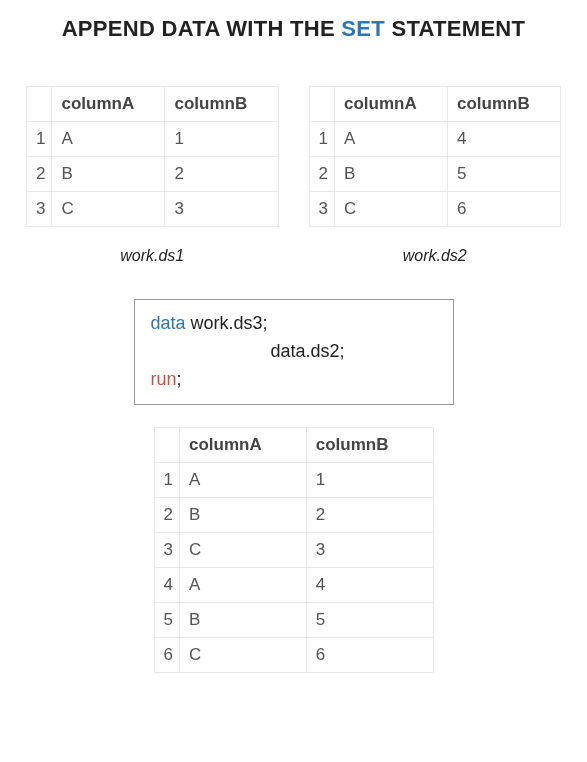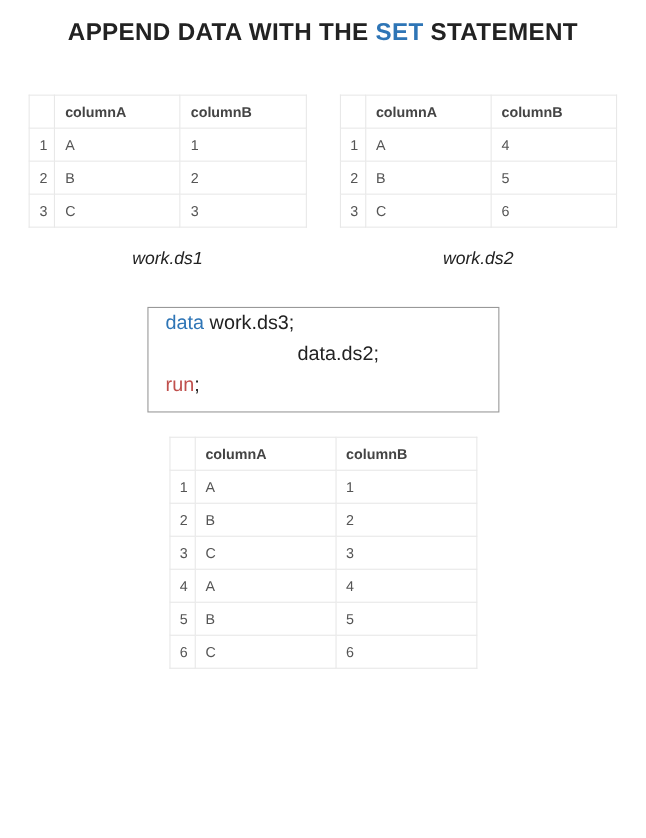--- a/index.html
+++ b/index.html
@@ -24,21 +24,21 @@
   .top-tables {
     display: flex;
     justify-content: space-between;
     gap: 30px;
     padding: 0 14px;
   }
   .tblwrap { flex: 1; }
   table {
     border-collapse: collapse;
     width: 100%;
-    font-size: 13px;
+    font-size: 17px;
   }
   th, td {
     border: 1px solid #e8e8e8;
     padding: 7px 9px;
     text-align: left;
     color: #555;
     font-weight: 400;
   }
   th {
     color: #444;
@@ -56,21 +56,21 @@
   .dslabel {
     text-align: center;
     font-style: italic;
     font-size: 16px;
     margin-top: 20px;
     margin-bottom: 8px;
     color: #222;
   }
   .codebox {
     border: 1px solid #999;
-    padding: 0 16px 10px 16px;
+    padding: 10px 16px 10px 16px;
     margin: 26px auto 22px auto;
     width: 320px;
     font-family: "Segoe UI", Arial, sans-serif;
     font-size: 18px;
     line-height: 1.55;
     color: #222;
   }
   .codebox .kw-data { color: #2e75b6; }
   .codebox .kw-set  { color: #4f81bd; }
   .codebox .kw-run  { color: #c0504d; }

